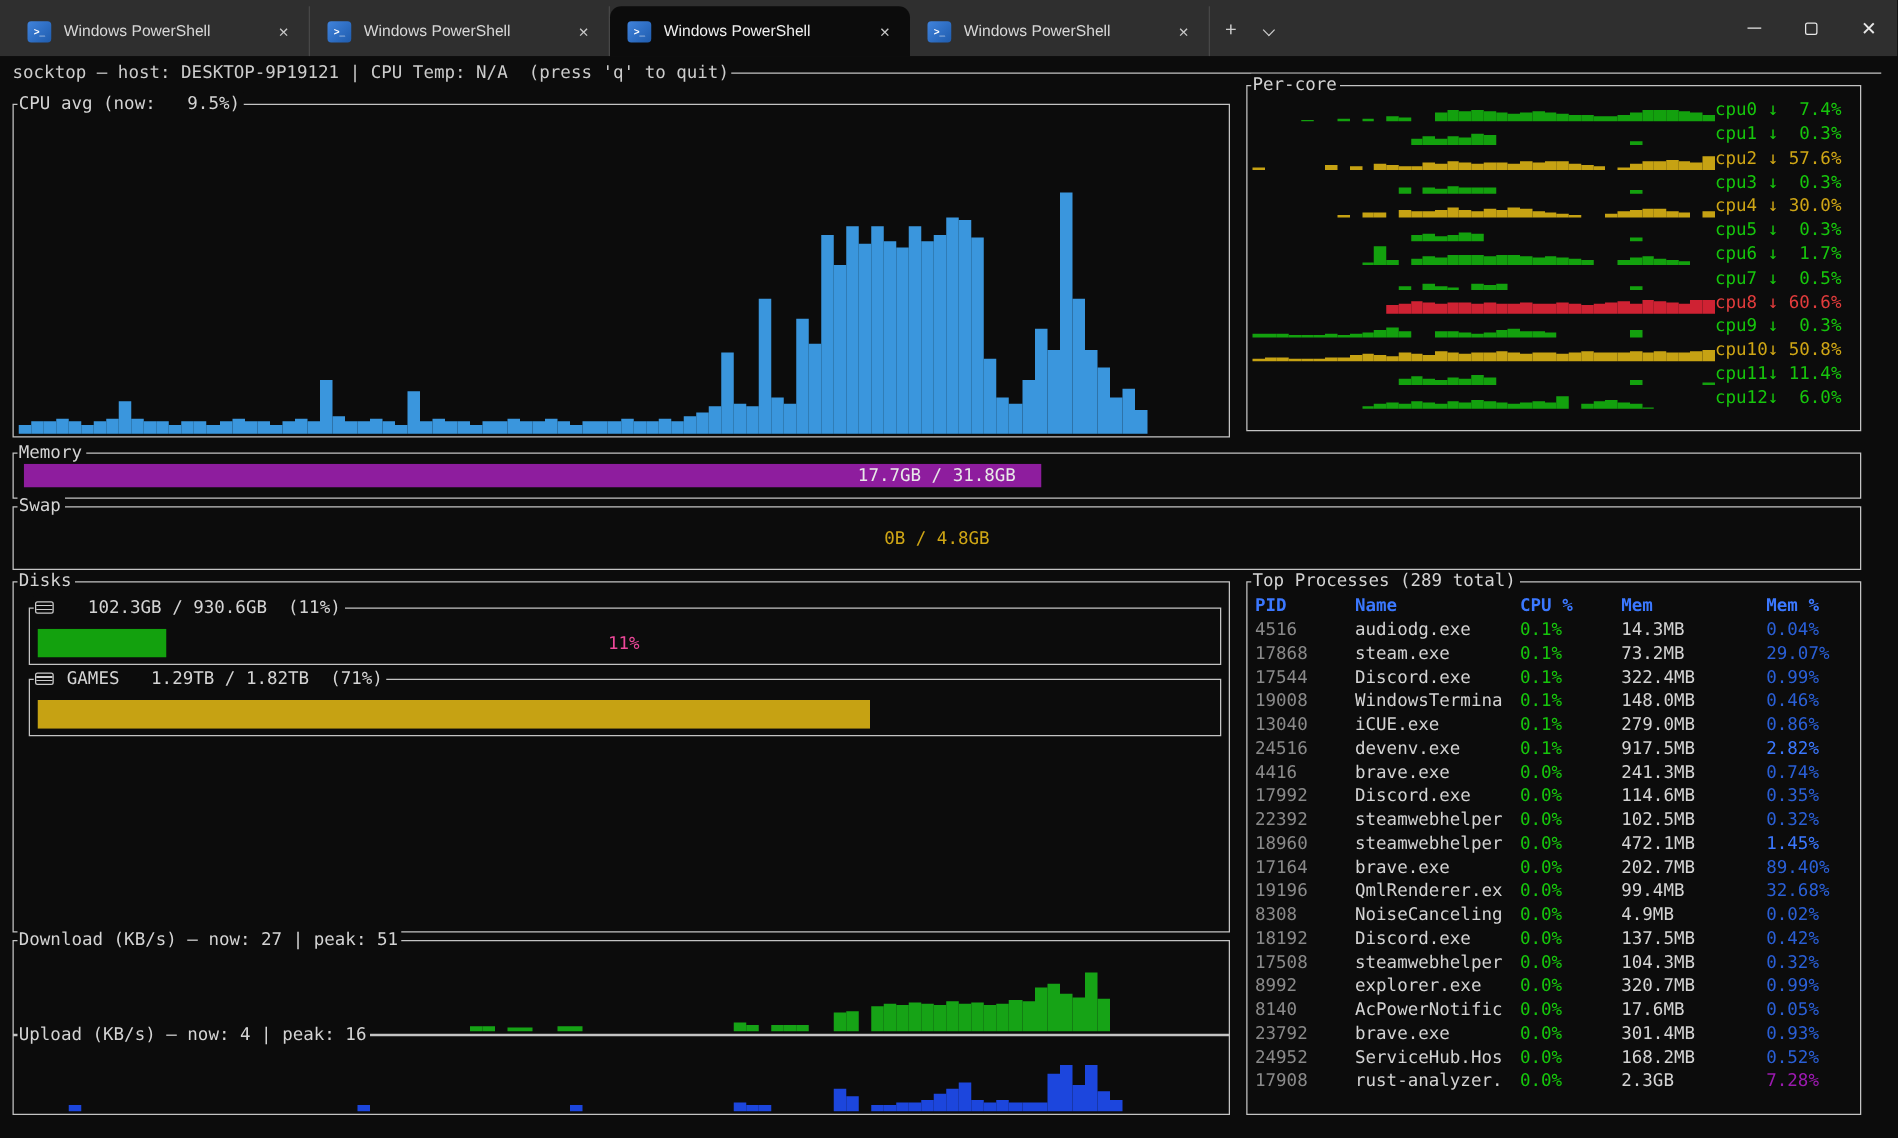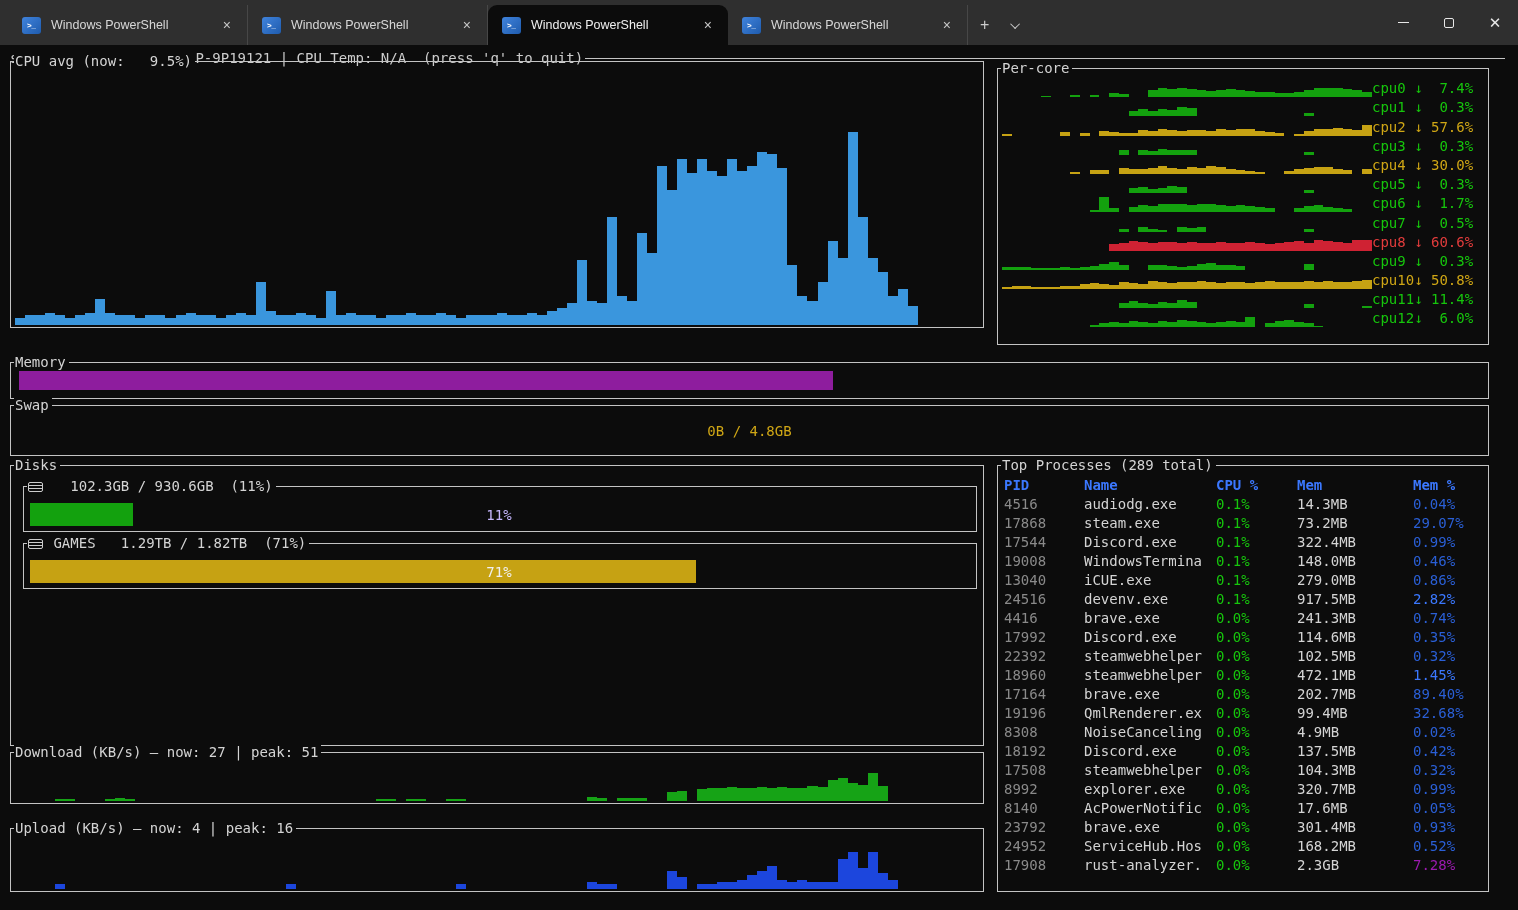--- a/index.html
+++ b/index.html
@@ -117,21 +117,21 @@
   </div>
 </div>
 
 <div class="terminal">
 
   <div class="term-header">
     <span class="pre">socktop — host: DESKTOP-9P19121 | CPU Temp: N/A  (press 'q' to quit)</span>
     <span class="hdr-rule"></span>
   </div>
 
-  <div class="panel" style="left:10px; top:16px; width:974px; height:267px;">
+  <div class="panel" style="left:10px; top:38px; width:974px; height:267px;">
     <span class="panel-title">CPU avg (now:   9.5%)</span>
     <div class="chart">
         <div class="bar" style="width: 1.04167%; height: 2.88%; background: rgb(58, 150, 221);"></div>
         <div class="bar" style="width: 1.04167%; height: 3.84%; background: rgb(58, 150, 221);"></div>
         <div class="bar" style="width: 1.04167%; height: 3.84%; background: rgb(58, 150, 221);"></div>
         <div class="bar" style="width: 1.04167%; height: 4.8%; background: rgb(58, 150, 221);"></div>
         <div class="bar" style="width: 1.04167%; height: 3.84%; background: rgb(58, 150, 221);"></div>
         <div class="bar" style="width: 1.04167%; height: 2.88%; background: rgb(58, 150, 221);"></div>
         <div class="bar" style="width: 1.04167%; height: 3.84%; background: rgb(58, 150, 221);"></div>
         <div class="bar" style="width: 1.04167%; height: 4.8%; background: rgb(58, 150, 221);"></div>
@@ -788,52 +788,52 @@
           </div>
           <span class="core-label" style="color: rgb(22, 198, 12);">cpu12↓  6.0%</span>
         </div>
       </div>
   </div>
 
   <div class="panel" style="left:10px; top:317px; width:1479px; height:37px;">
     <span class="panel-title">Memory</span>
     <div class="gauge" style="inset:8px 8px 8px 8px;">
       <div class="gauge-fill" style="width: 55.7%; background: rgb(142, 29, 158);"></div>
+      <div class="gauge-label" style="color:#e8e8e8;">17.7GB / 31.8GB</div>
     </div>
   </div>
 
   <div class="panel" style="left:10px; top:360px; width:1479px; height:51px;">
     <span class="panel-title">Swap</span>
     <div class="gauge" style="inset:6px 8px 6px 8px;">
       <div class="gauge-fill" style="width: 0%; background: rgb(198, 162, 19);"></div>
       <div class="gauge-label" style="color:#cfa615;">0B / 4.8GB</div>
     </div>
   </div>
 
   <div class="panel" style="left:10px; top:420px; width:974px; height:281px;">
     <span class="panel-title">Disks</span>
 
     <div class="subpanel" style="left:12px; top:20px; width:954px; height:46px;">
       <span class="panel-title"><span class="disk-icon"></span><span class="pre">   102.3GB / 930.6GB  (11%)</span></span>
       <div class="gauge" style="left:6px; right:8px; top:16px; bottom:5px;">
         <div class="gauge-fill" style="width: 11%; background: rgb(19, 161, 14);"></div>
-        <div class="gauge-label" style="color:#c4b5fd;">11%</div>
+        <div class="gauge-label" style="color:#ec4899;">11%</div>
       </div>
     </div>
 
     <div class="subpanel" style="left:12px; top:77px; width:954px; height:46px;">
       <span class="panel-title"><span class="disk-icon"></span><span class="pre"> GAMES   1.29TB / 1.82TB  (71%)</span></span>
       <div class="gauge" style="left:6px; right:8px; top:16px; bottom:5px;">
         <div class="gauge-fill" style="width: 71%; background: rgb(198, 162, 19);"></div>
-        <div class="gauge-label" style="color:#f0f0f0;">71%</div>
       </div>
     </div>
   </div>
 
-  <div class="panel" style="left:10px; top:707px; width:974px; height:52px;">
+  <div class="panel" style="left:10px; top:707px; width:974px; height:76px;">
     <span class="panel-title">Download (KB/s) — now: 27 | peak: 51</span>
     <div class="chart">
         <div class="bar" style="width: 1.04167%; height: 0%;"></div>
         <div class="bar" style="width: 1.04167%; height: 0%;"></div>
         <div class="bar" style="width: 1.04167%; height: 0%;"></div>
         <div class="bar" style="width: 1.04167%; height: 0%;"></div>
         <div class="bar" style="width: 1.04167%; height: 4.57143%; background: rgb(22, 163, 22);"></div>
         <div class="bar" style="width: 1.04167%; height: 4.57143%; background: rgb(22, 163, 22);"></div>
         <div class="bar" style="width: 1.04167%; height: 0%;"></div>
         <div class="bar" style="width: 1.04167%; height: 0%;"></div>

